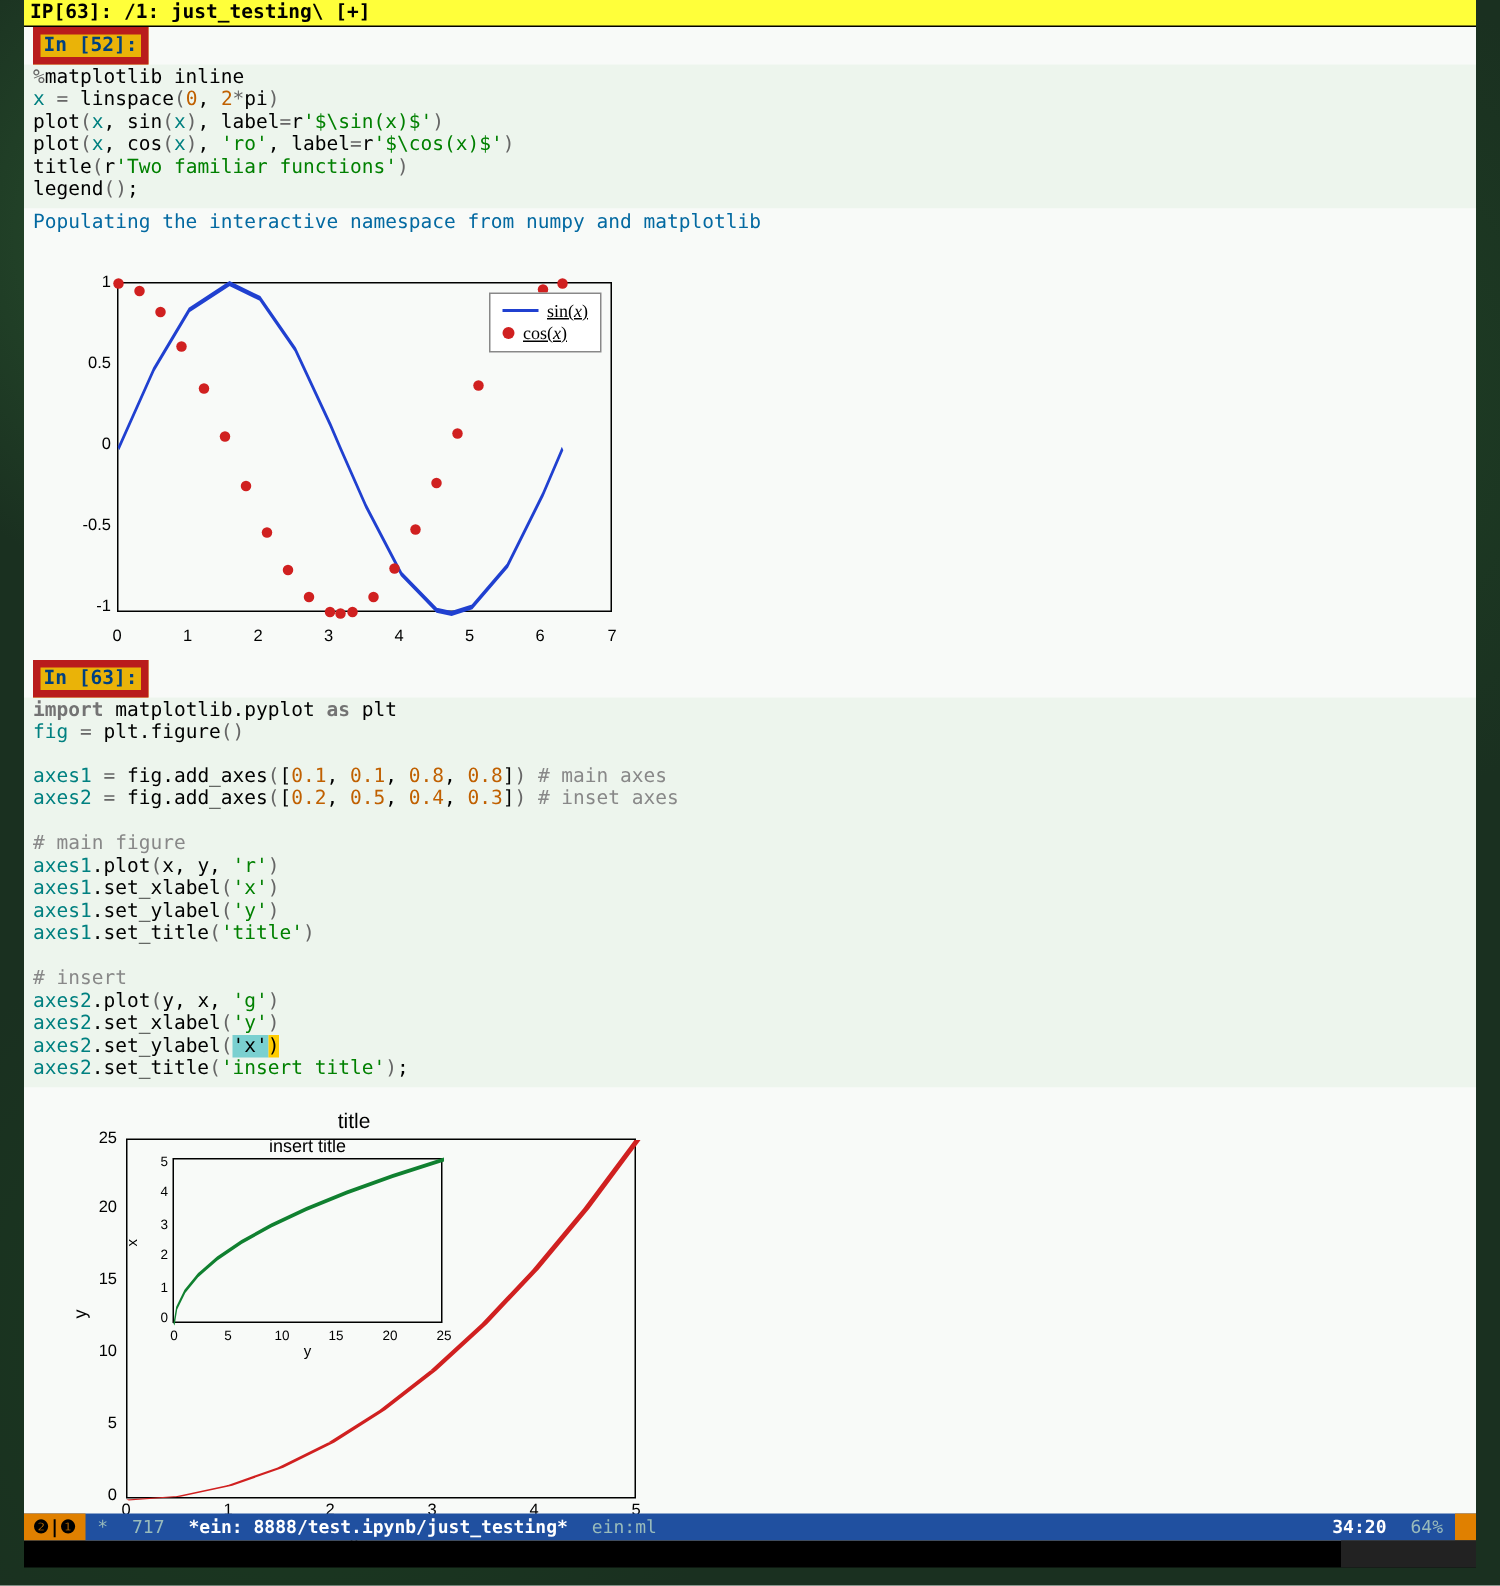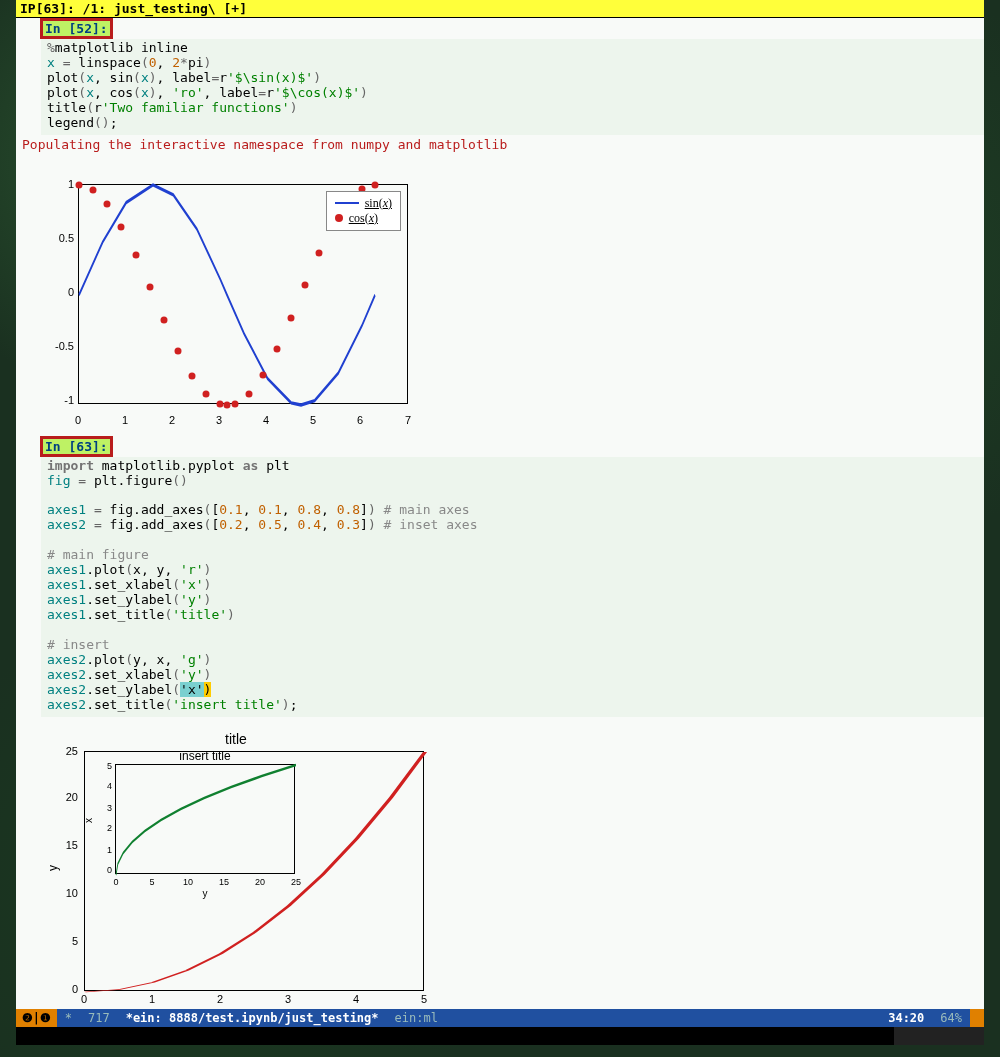--- a/index.html
+++ b/index.html
@@ -35,40 +35,39 @@
     border-bottom: 1px solid #000;
     white-space: pre;
   }
   .content {
     flex: 1;
     overflow: hidden;
     background: #f8faf8;
   }
   .cell-prompt {
     display: inline-block;
-    background: #bef264;
+    background: #eab308;
     color: #004080;
     font-weight: bold;
     padding: 0 2px;
-    margin-left: 24px;
-    border: 3px solid #b91c1c;
+    margin-left: 6px;
+    border: 5px solid #b91c1c;
   }
   .cell-code {
     background: #edf5ed;
     padding: 2px 6px 4px 6px;
     white-space: pre;
     line-height: 1.15;
     color: #000;
-    margin-left: 25px;
   }
   .cell-output-text {
     background: #f8faf8;
     padding: 2px 6px;
     white-space: pre;
-    color: #b91c1c;
+    color: #0369a1;
   }
   .plot-area {
     background: #f8faf8;
     padding: 10px 6px 6px 20px;
   }
   
   .kw { color: #737373; font-weight: bold; }
   .var { color: #008080; }
   .num { color: #c06000; }
   .str { color: #008000; }

